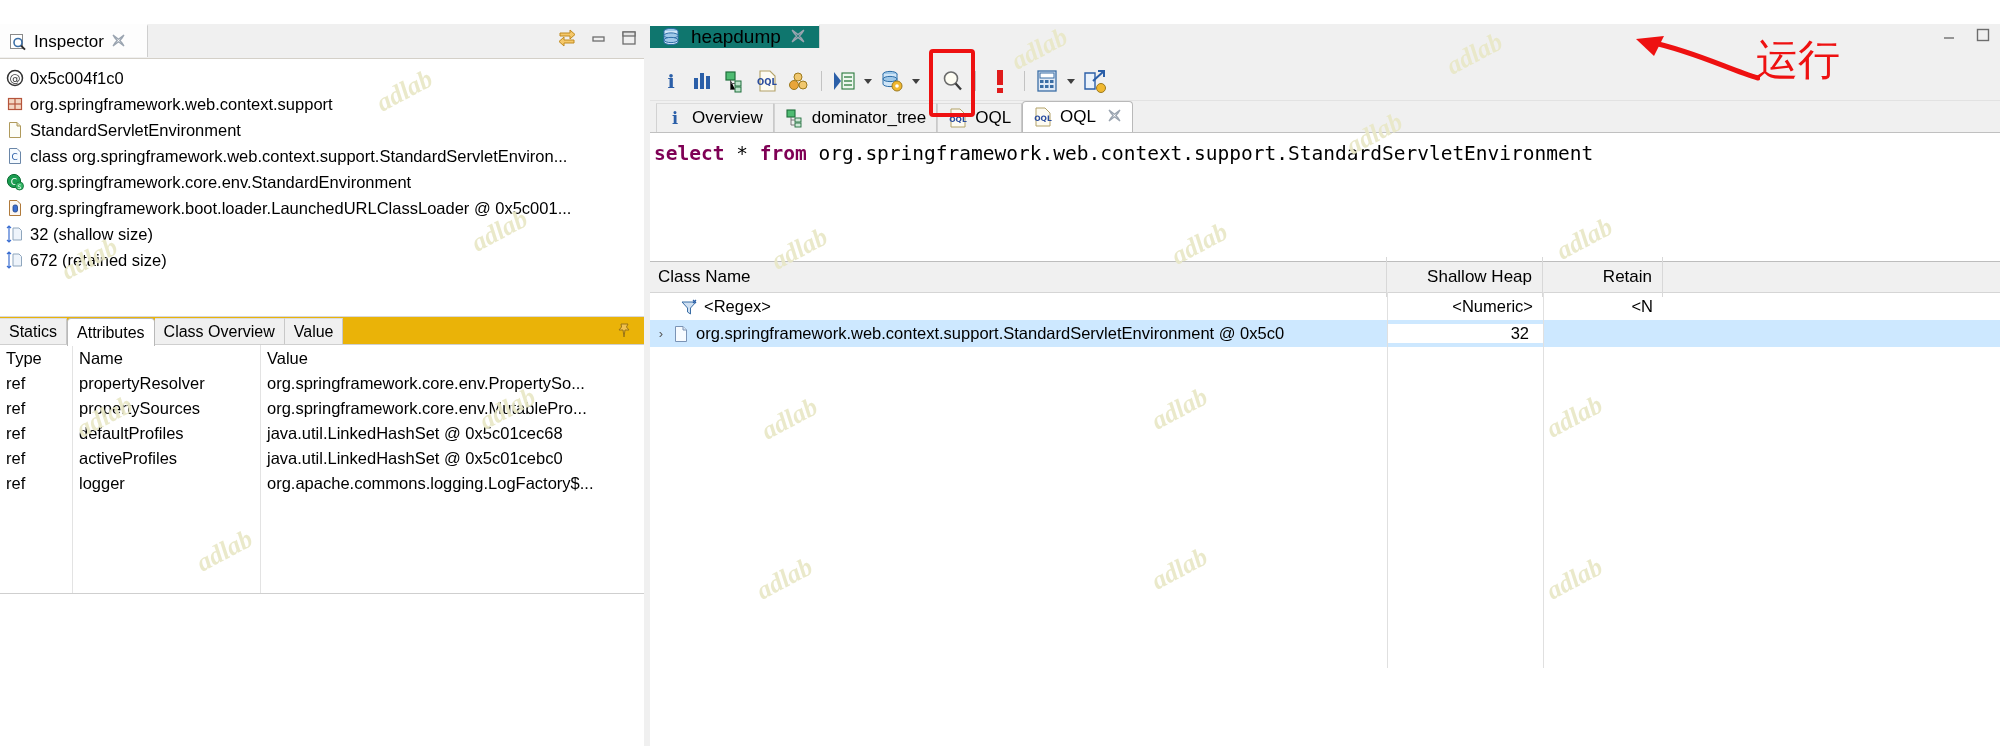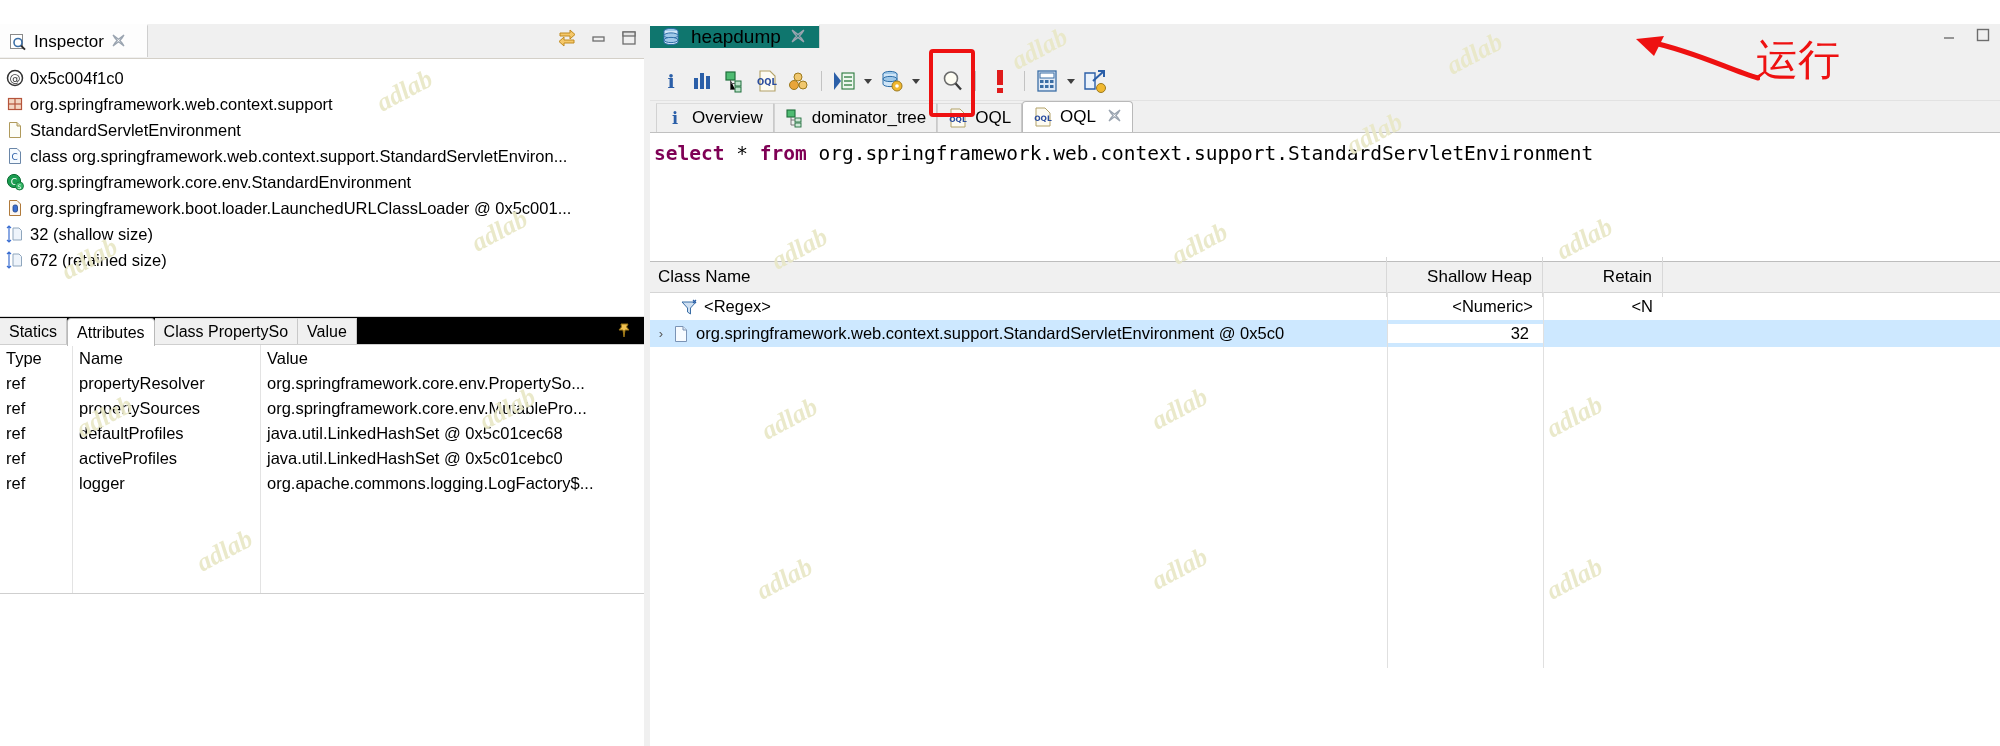--- a/index.html
+++ b/index.html
@@ -93,21 +93,21 @@
     white-space: nowrap;
     max-width: 620px;
   }
   .ic { width: 18px; height: 18px; flex: 0 0 18px; position: relative; display:inline-block;}
 
   
   #insp-tabs {
     position: absolute;
     left: 0; top: 292px;
     width: 644px; height: 28px;
-    background: #000000;
+    background: #eab308;
     border-top: 1px solid #d9d9d9;
     display: flex;
     align-items: flex-end;
   }
   .itab {
     height: 27px;
     display: flex; align-items: center;
     padding: 0 9px;
     font-size: 16px;
     color: #000;
@@ -528,21 +528,21 @@
     </div>
 
     <div id="insp-tabs">
       <div class="itab">
         <span>Statics</span>
       </div>
       <div class="itab sel">
         <span>Attributes</span>
       </div>
       <div class="itab">
-        <span>Class PropertySo</span>
+        <span>Class Overview</span>
       </div>
       <div class="itab">
         <span>Value</span>
       </div>
       <span class="pin ic" style="width:20px;height:20px;">
         <svg width="20" height="20" viewBox="0 0 20 20">
           <path d="M7 3 L14 3 L12.5 6 L15 9 L11 9 L10 16 L9 9 L5 9 L7.5 6 Z" fill="#f0c050" stroke="#9a7414" stroke-width="1"></path>
         </svg>
       </span>
     </div>

